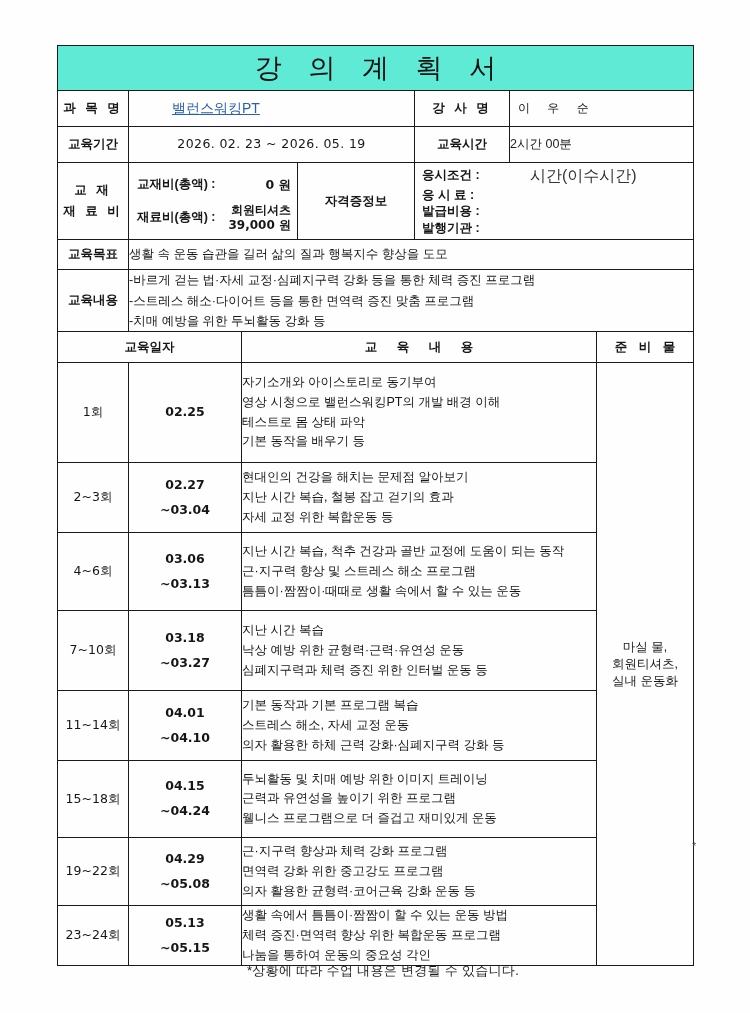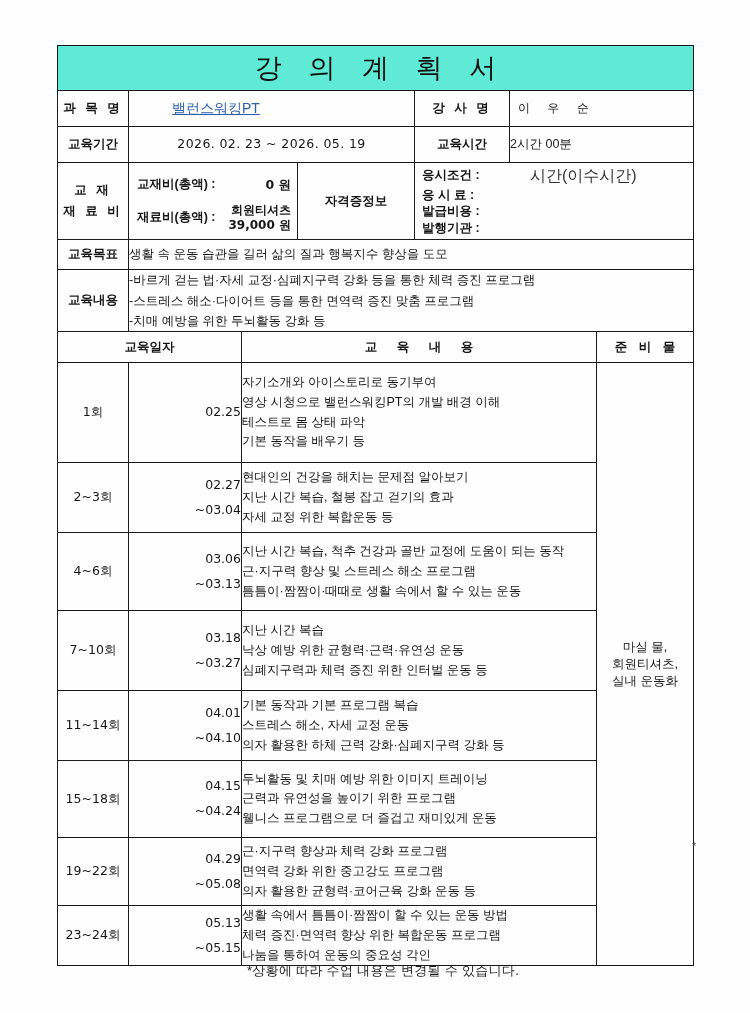--- a/index.html
+++ b/index.html
@@ -156,24 +156,25 @@
   .sch-head.wide { letter-spacing: 8px; padding-left: 8px; }
   .sch-head.prep { letter-spacing: 4px; padding-left: 4px; }
 
   
   .sess {
     text-align: center;
     font-size: 13px;
     font-family: "DejaVu Sans", sans-serif;
   }
   .dates {
-    text-align: right;
+    text-align: center;
     font-size: 13px;
     font-family: "DejaVu Sans", sans-serif;
     line-height: 1.1;
+    font-weight: bold;
   }
   .dates .d1 { display:block; }
   .dates .d2 { display:block; margin-top: 8px; }
   .dates.single .d1 { display:block; }
 
   .topics { padding: 4px 0 4px 8px; margin-left: 26px; }
   .topics div {
     font-size: 12.5px;
     line-height: 1.58;
     white-space: nowrap;

